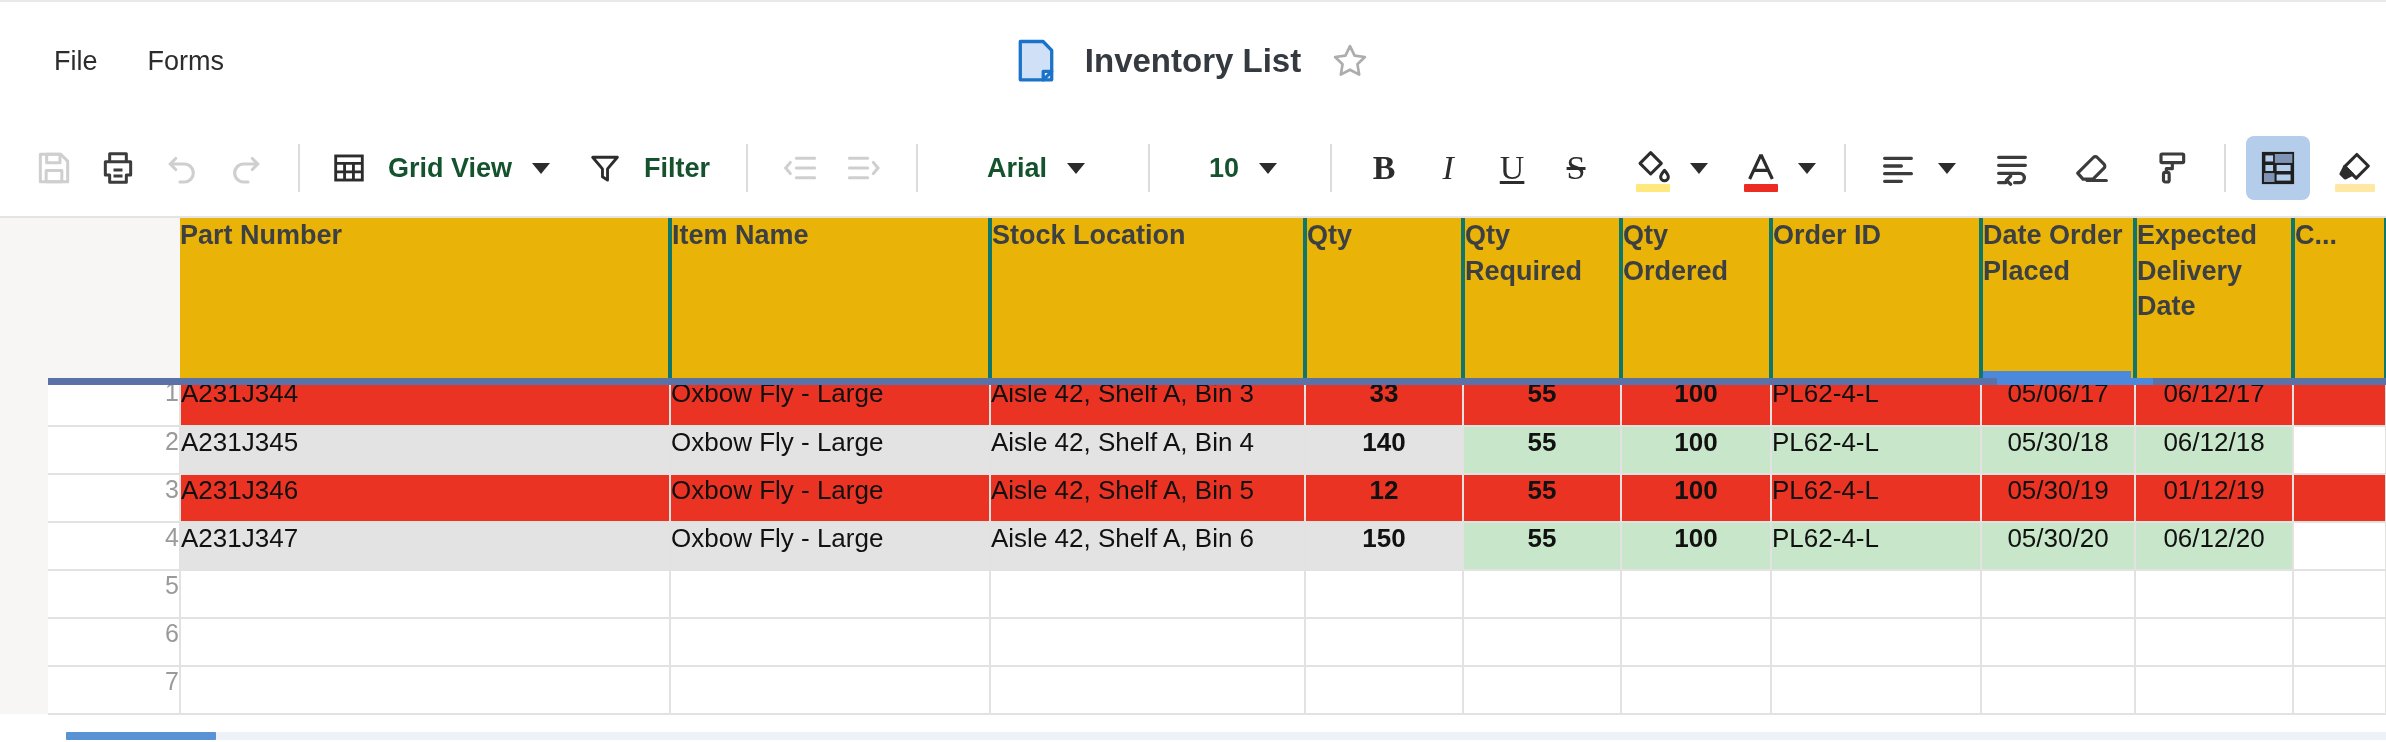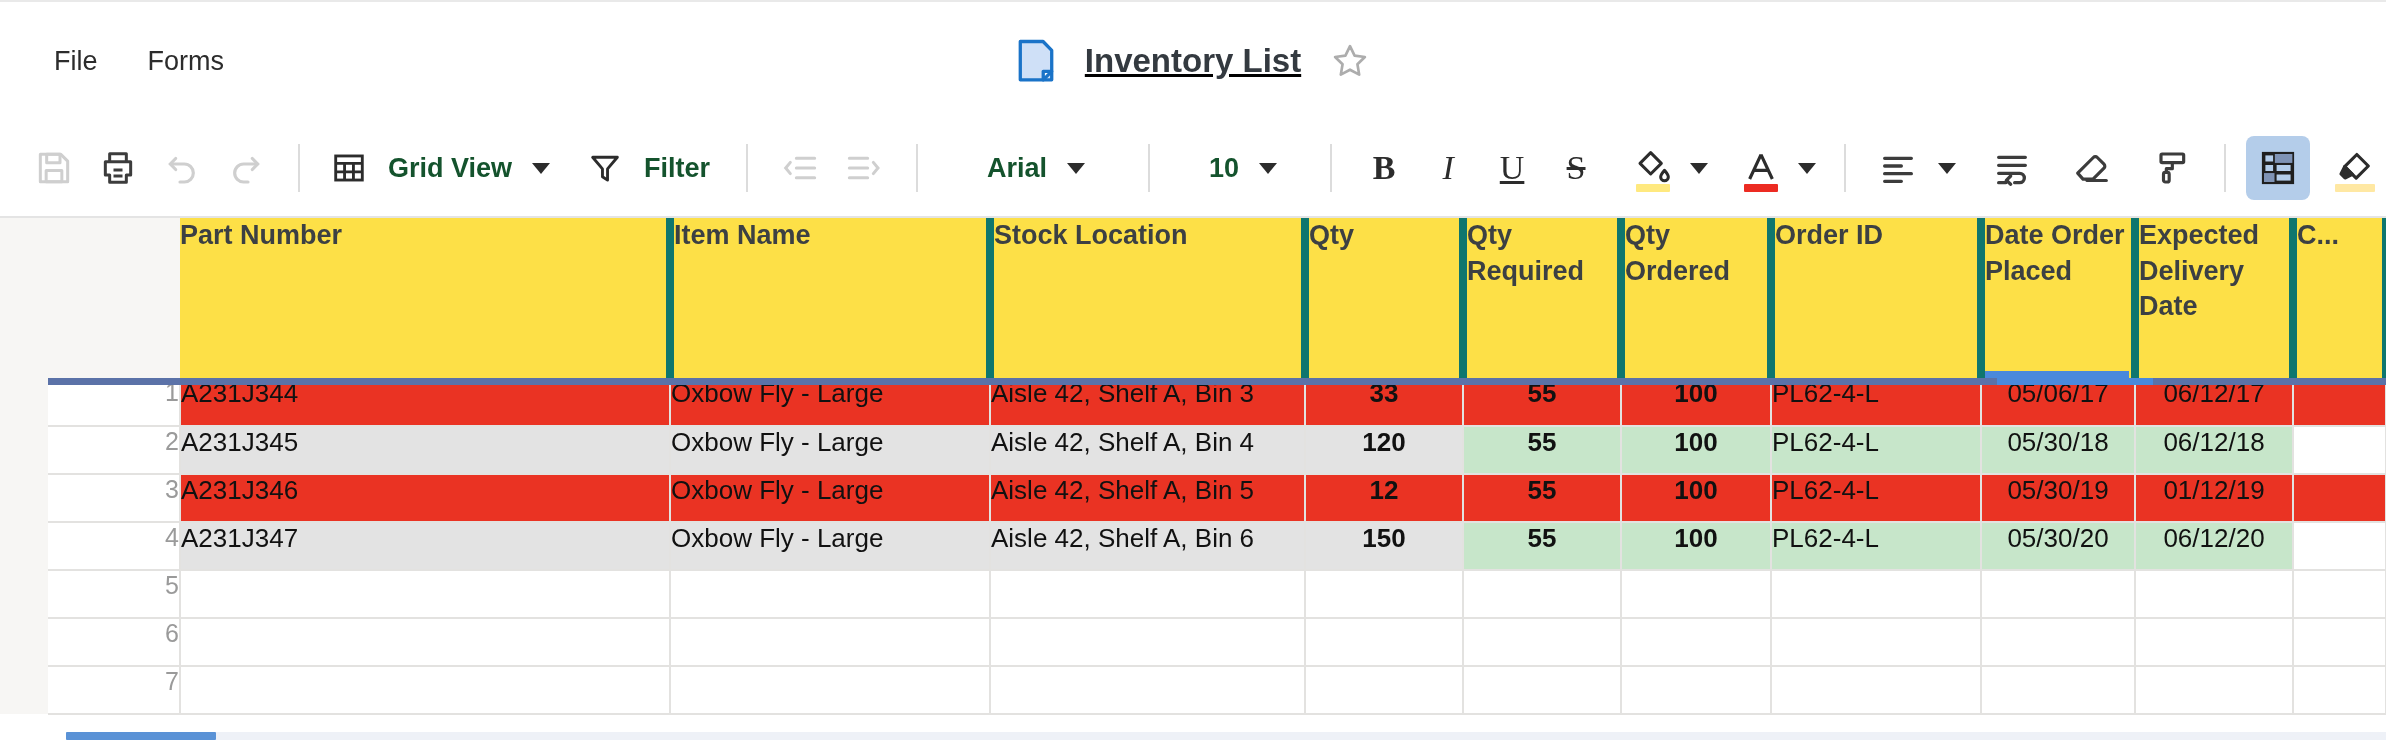--- a/index.html
+++ b/index.html
@@ -27,21 +27,20 @@
     border-radius: 6px;
     cursor: default;
     white-space: nowrap;
   }
   .doc-title-wrap {
     position: absolute;
     left: 0; right: 0; top: 0; bottom: 0;
     display: flex; align-items: center; justify-content: center;
     gap: 30px;
     pointer-events: none;
-    text-decoration: underline;
   }
   .doc-title-wrap > * { pointer-events: auto; }
   .doc-icon { width: 38px; height: 44px; flex: none; }
   .doc-title {
     font-size: 33px; font-weight: bold; color: #343a40; white-space: nowrap;
   }
   .star-icon { width: 38px; height: 38px; flex: none; }
 
   
   .toolbar {
@@ -98,22 +97,22 @@
     width: 2386px;
   }
   table.sheet td, table.sheet th {
     padding: 0;
     vertical-align: top;
   }
 
   
   .colhead {
     height: 160px;
-    background: #fde047;
-    border-right: 8px solid #0f766e;
+    background: #eab308;
+    border-right: 4px solid #0f766e;
     text-align: left;
     font-size: 27px;
     font-weight: bold;
     color: #3c4043;
     padding: 22px 0 0 18px;
     line-height: 1.32;
     white-space: normal;
   }
   .colhead.corner { background: #f7f6f4; border-right: none; }
   .colhead.gutter { background: #f7f6f4; border-right: none; }
@@ -439,21 +438,21 @@
         <td class="cell ctr bg-red">06/12/17</td>
         <td class="cell bg-red"></td>
       </tr>
 
       <tr class="datarow">
         <td class="gutter-cell"></td>
         <td class="rownum">2</td>
         <td class="cell bg-grey">A231J345</td>
         <td class="cell bg-grey">Oxbow Fly - Large</td>
         <td class="cell bg-grey">Aisle 42, Shelf A, Bin 4</td>
-        <td class="cell num bg-grey">120</td>
+        <td class="cell num bg-grey">140</td>
         <td class="cell num bg-green">55</td>
         <td class="cell num bg-green">100</td>
         <td class="cell bg-green">PL62-4-L</td>
         <td class="cell ctr bg-green">05/30/18</td>
         <td class="cell ctr bg-green">06/12/18</td>
         <td class="cell bg-white"></td>
       </tr>
 
       <tr class="datarow">
         <td class="gutter-cell"></td>

